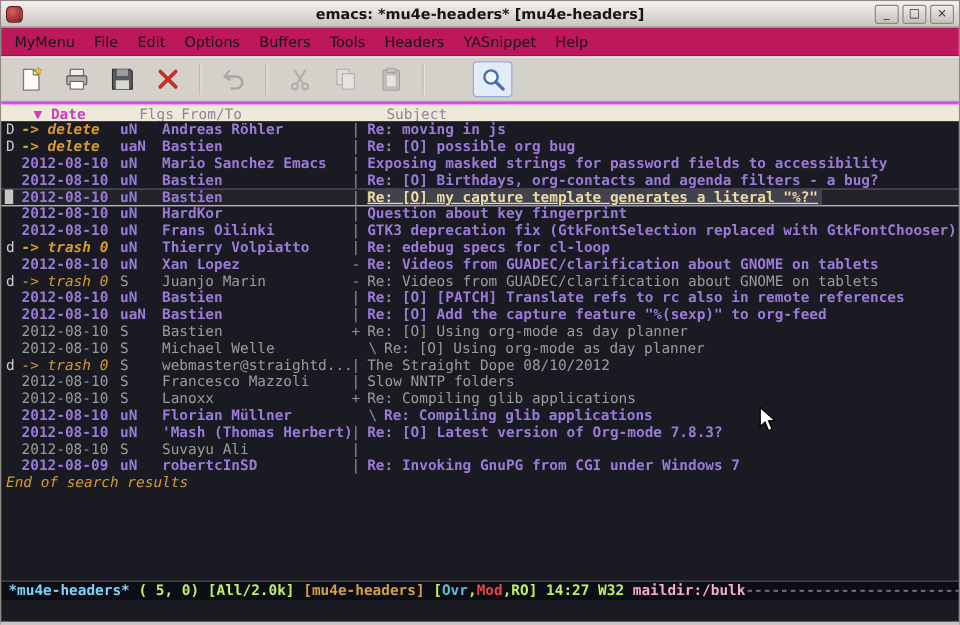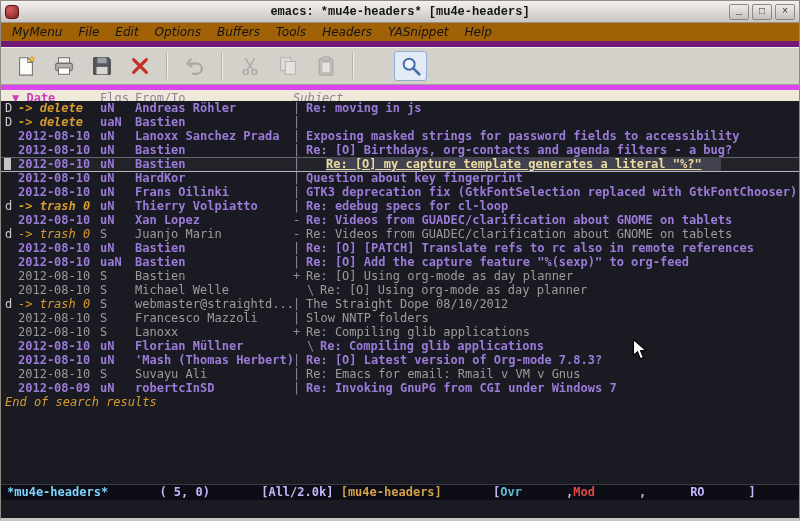--- a/index.html
+++ b/index.html
@@ -6,92 +6,92 @@
   html,body { width:800px; height:521px; }
   body { position:relative; overflow:hidden; font-family:"DejaVu Sans",sans-serif; background:#777; }
 
   .app { position:absolute; inset:0; display:flex; flex-direction:column;
          border:1px solid #8f8b84; border-bottom:3px solid #c9c5c0;
          background:var(--chrome,#d6d2cc); }
 
   
   .titlebar { height:22px; flex:none; background:linear-gradient(#f3f1ef,#c9c5c0);
               border-bottom:1px solid #96918a; display:flex; align-items:center;
-              padding:0 4px; position:relative;font-family:Liberation Mono, monospace; }
+              padding:0 4px; position:relative; }
   .win-icon { width:14px; height:14px; border-radius:4px; flex:none;
               background:radial-gradient(circle at 35% 30%, #d86060, #7a1f1f);
               border:1px solid #5e1515; margin-right:6px; }
   .title { position:absolute; left:0; right:0; text-align:center; font-size:12px;
            font-weight:bold; color:#151515; pointer-events:none; }
   .winbtns { margin-left:auto; display:flex; gap:3px; z-index:1; }
   .wbtn { width:20px; height:16px; background:linear-gradient(#efece8,#c5c1bb);
           border:1px solid #8d897f; border-radius:2px; font-size:10px;
           line-height:13px; text-align:center; color:#333; }
 
   
   .menubar { height:24px; flex:none; display:flex; align-items:center; padding:0 3px;
-             background:#a16207; border-bottom:6px solid #701a75;font-style:italic; }
+             background:#be185d; border-bottom:1px solid #701a75; }
   .menu-item { font-size:12px; color:#141414; padding:4px 8px; white-space:nowrap; }
 
   
   .toolbar { height:38px; flex:none; display:flex; align-items:center; padding:2px 8px;
              background:#d4d0ca; border-bottom:1px solid #a39f98; border-top:1px solid #efede9; gap:5px; }
   .tbtn { width:33px; height:30px; flex:none; display:flex; align-items:center;
           justify-content:center; border:1px solid transparent; border-radius:3px; }
   .tbtn svg { width:22px; height:22px; }
   .tbtn.disabled { opacity:.42; filter:grayscale(.8); }
   .tbtn.active { background:#e3ebf7; border-color:#94aed2; }
   .tbtn[data-name="search-button"] { margin-left:30px; }
   .tsep { width:2px; height:26px; flex:none; background:#b4b0a9; border-right:1px solid #f2f0ec; margin:0 5px; }
 
   
   .headerline { height:16px; flex:none; background:var(--header-bg,#efe9da);
                 display:flex; font:12px "DejaVu Sans Mono",monospace; line-height:16px;
-                padding-left:4px; border-top:5px solid #d946ef; white-space:pre; }
+                padding-left:20px; border-top:2px solid #d946ef; white-space:pre; }
   .hl-date { width:95px; flex:none; padding-left:7px; color:var(--header-accent,#cb41b7); font-weight:bold; }
   .hl-flags { width:35px; flex:none; color:var(--header-text,#8e8498); }
   .hl-from { width:158px; flex:none; color:var(--header-text,#8e8498); }
-  .hl-subject { color:var(--header-text,#8e8498);font-style:italic; }
+  .hl-subject { margin-left:13px; color:var(--header-text,#8e8498); }
 
   
   .buffer { flex:1; background:var(--bg,#1a1a22); font:12px "DejaVu Sans Mono",monospace;
             overflow:hidden; position:relative; }
   .row { display:flex; height:14px; line-height:14px; padding-left:4px;
          position:relative; white-space:pre; }
   .c { flex:none; overflow:hidden; white-space:pre; }
   .col-mark { width:13px; color:var(--mark,#cccccc); font-weight:normal; }
   .col-date { width:82px; }
   .col-flags { width:35px; }
   .col-from { width:158px; }
   .col-sep { width:13px; color:#8d8da3; font-weight:normal; }
   .col-subj { flex:1 1 auto; min-width:0; }
   .row.unread { color:var(--unread,#9b7bd8); font-weight:bold; }
   .row.read { color:var(--read,#9c9c9c); }
   .row.marked .col-date { color:var(--orange,#d89b2f); font-style:italic; }
   .row .col-sep.indent { margin-left:14px; }
   .row.current { background:rgba(255,255,255,.035);
                  box-shadow:0 1px 0 #b2b2c0, inset 0 1px 0 rgba(165,165,180,.5); }
   .row.current .col-subj { flex:0 0 auto; color:var(--current-subject,#ecdca2);
-                 background:#42424e; text-decoration:underline; padding-right:19px;margin-left:20px; }
+                 background:#42424e; text-decoration:underline; padding-right:3px; }
   .row.current::before { content:""; position:absolute; left:3px; top:1px;
                  width:7px; height:12px; background:#c6c6c6; }
   .endmsg { color:var(--orange,#d89b2f); font-style:italic; padding-left:4px;
             height:14px; line-height:14px; }
 
   
   .modeline { height:16px; flex:none; background:var(--modeline-bg,#0d0d15);
               border-top:1px solid #3c3c46; font:bold 12px "DejaVu Sans Mono",monospace;
               line-height:15px; color:#cfcfcf; padding-left:6px; white-space:pre; overflow:hidden; }
   .ml-buffer { color:#7dd3fc; }
   .ml-mode   { color:#d2a045;margin-top:12px; }
   .ml-cyan   { color:#5cc0d8; }
   .ml-red    { color:#e04848; }
   .ml-orange { color:#f9a8d4; }
   .ml-dim    { color:#6e6e7c; }
-  .ml-plain  { color:#c4b5fd;margin-left:44px; }
+  .ml-plain  { color:#bef264; }
   .echo { height:18px; flex:none; background:var(--bg,#1a1a22); }
 
   .cursor-arrow { position:absolute; left:632px; top:338px; z-index:20; }
 </style>
 </head>
 <body>
 
 <div class="app" data-name="emacs-window">
 
   <div class="titlebar" data-name="title-bar">
@@ -196,26 +196,27 @@
     <span class="c col-from" data-name="row-from">Andreas Röhler</span>
     <span class="c col-sep" data-name="row-thread-sep">|</span>
     <span class="c col-subj" data-name="row-subject">Re: moving in js</span>
   </div>
         <div class="row unread marked" data-name="message-row">
     <span class="c col-mark" data-name="row-mark">D</span>
     <span class="c col-date" data-name="row-date">-&gt; delete</span>
     <span class="c col-flags" data-name="row-flags">uaN</span>
     <span class="c col-from" data-name="row-from">Bastien</span>
     <span class="c col-sep" data-name="row-thread-sep">|</span>
-  </div>
-        <div class="row unread" data-name="message-row">
-    <span class="c col-mark" data-name="row-mark"></span>
-    <span class="c col-date" data-name="row-date">2012-08-10</span>
-    <span class="c col-flags" data-name="row-flags">uN</span>
-    <span class="c col-from" data-name="row-from">Lanoxx Sanchez Prada</span>
+    <span class="c col-subj" data-name="row-subject">Re: [O] possible org bug</span>
+  </div>
+        <div class="row unread" data-name="message-row">
+    <span class="c col-mark" data-name="row-mark"></span>
+    <span class="c col-date" data-name="row-date">2012-08-10</span>
+    <span class="c col-flags" data-name="row-flags">uN</span>
+    <span class="c col-from" data-name="row-from">Mario Sanchez Emacs</span>
     <span class="c col-sep" data-name="row-thread-sep">|</span>
     <span class="c col-subj" data-name="row-subject">Exposing masked strings for password fields to accessibility</span>
   </div>
         <div class="row unread" data-name="message-row">
     <span class="c col-mark" data-name="row-mark"></span>
     <span class="c col-date" data-name="row-date">2012-08-10</span>
     <span class="c col-flags" data-name="row-flags">uN</span>
     <span class="c col-from" data-name="row-from">Bastien</span>
     <span class="c col-sep" data-name="row-thread-sep">|</span>
     <span class="c col-subj" data-name="row-subject">Re: [O] Birthdays, org-contacts and agenda filters - a bug?</span>
@@ -339,21 +340,20 @@
     <span class="c col-from" data-name="row-from">'Mash (Thomas Herbert)</span>
     <span class="c col-sep" data-name="row-thread-sep">|</span>
     <span class="c col-subj" data-name="row-subject">Re: [O] Latest version of Org-mode 7.8.3?</span>
   </div>
         <div class="row read" data-name="message-row">
     <span class="c col-mark" data-name="row-mark"></span>
     <span class="c col-date" data-name="row-date">2012-08-10</span>
     <span class="c col-flags" data-name="row-flags">S</span>
     <span class="c col-from" data-name="row-from">Suvayu Ali</span>
     <span class="c col-sep" data-name="row-thread-sep">|</span>
-    <span class="c col-subj" data-name="row-subject">Re: Emacs for email: Rmail v VM v Gnus</span>
   </div>
         <div class="row unread" data-name="message-row">
     <span class="c col-mark" data-name="row-mark"></span>
     <span class="c col-date" data-name="row-date">2012-08-09</span>
     <span class="c col-flags" data-name="row-flags">uN</span>
     <span class="c col-from" data-name="row-from">robertcInSD</span>
     <span class="c col-sep" data-name="row-thread-sep">|</span>
     <span class="c col-subj" data-name="row-subject">Re: Invoking GnuPG from CGI under Windows 7</span>
   </div>
       </div>

